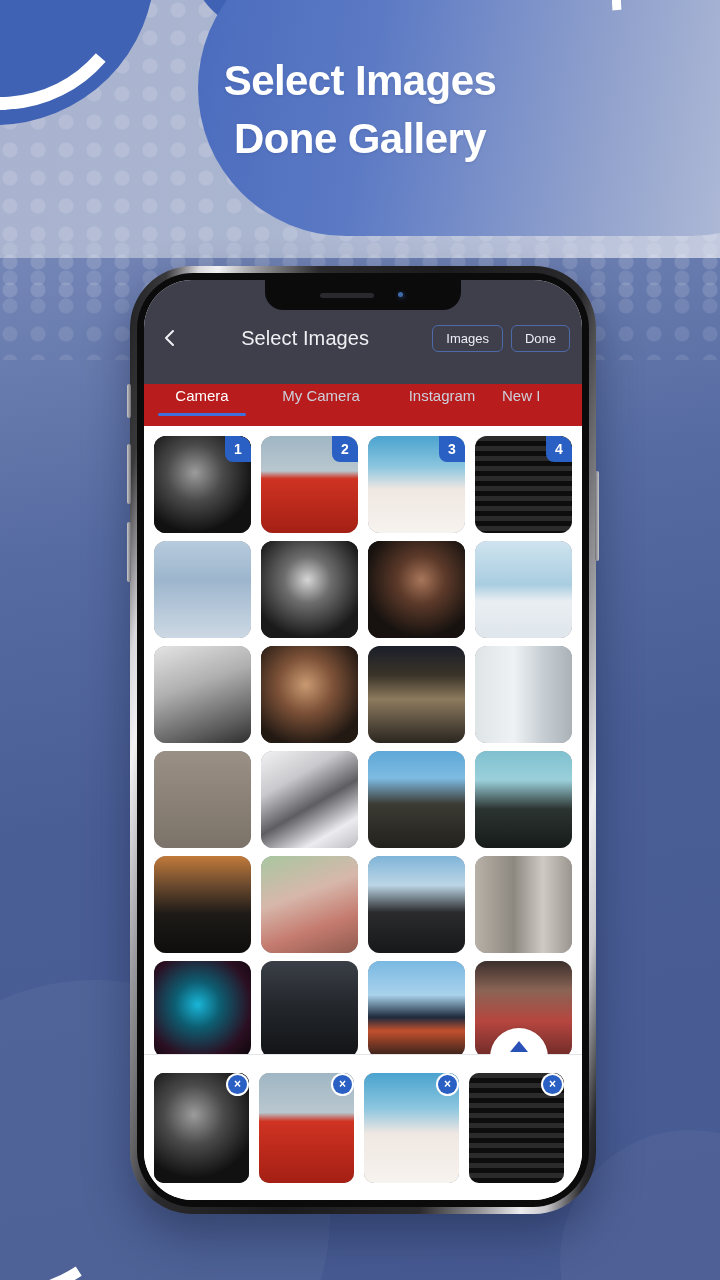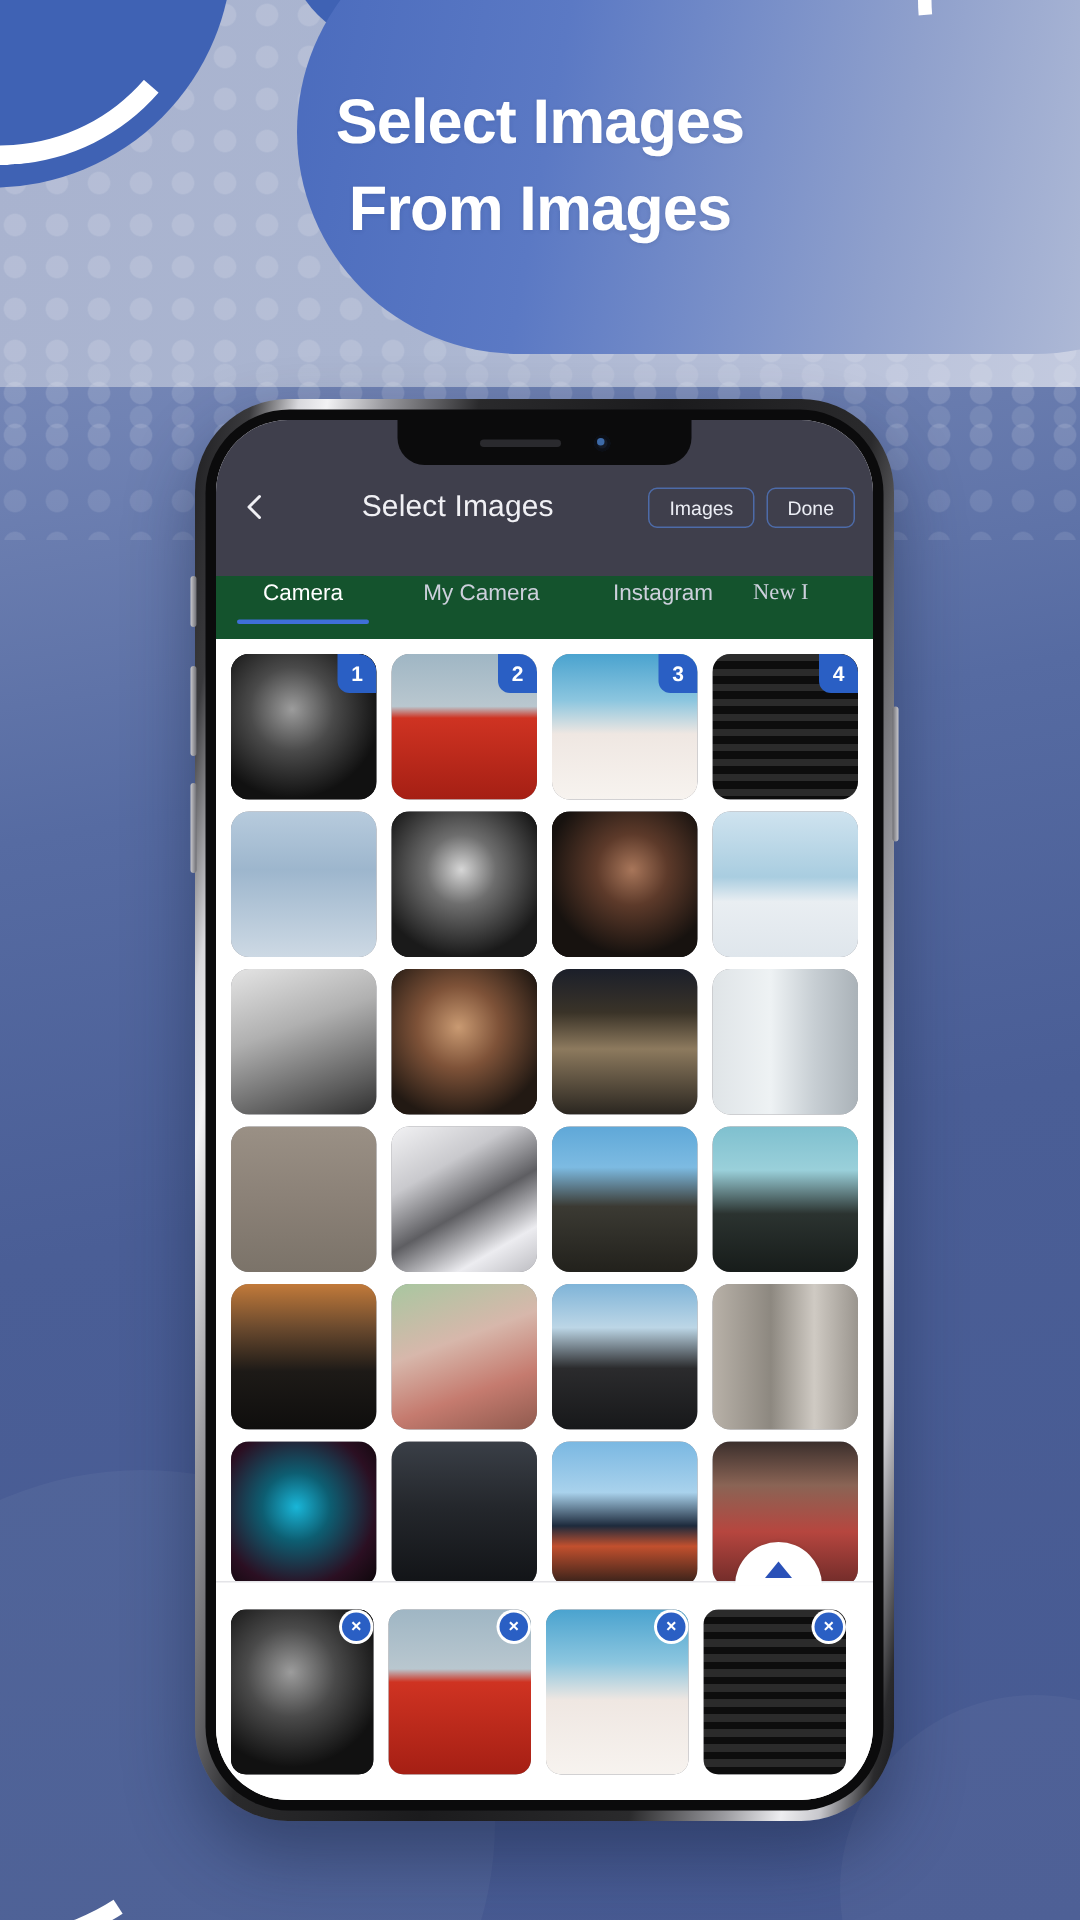--- a/index.html
+++ b/index.html
@@ -182,30 +182,30 @@
     flex:0 0 auto; margin-left:8px;
     border:1px solid #4d6ba8; border-radius:6px;
     color:#eceef5; font-size:13px; font-weight:500;
     padding:5px 13px; background:transparent; cursor:pointer;
     font-family:"Liberation Sans", sans-serif;
   }
 
   
   .tabbar {
     position:absolute; left:0; top:104px; width:100%; height:42px;
-    background:#14532d; display:flex; align-items:flex-start; overflow:hidden;
+    background:#b91c1c; display:flex; align-items:flex-start; overflow:hidden;
   }
   .tab {
     flex:0 0 auto; color:#cdd0dc; font-size:15px; padding:3px 0 0 0;
     text-align:center; cursor:pointer; white-space:nowrap; position:relative;
   }
   .tab.w1 { width:116px; }
   .tab.w2 { width:122px; }
   .tab.w3 { width:120px; }
-  .tab.w4 { width:110px; text-align:left;font-family:Liberation Serif, serif; }
+  .tab.w4 { width:110px; text-align:left; }
   .tab.active { color:#ffffff; }
   .tab.active::after {
     content:""; position:absolute; left:14px; right:14px; bottom:-12px;
     height:3px; background:#3f6fd8; border-radius:2px;
   }
 
   
   .gallery {
     position:absolute; left:0; top:146px; right:0; bottom:146px;
     background:#ffffff; padding:10px 10px 0 10px;
@@ -298,21 +298,21 @@
   <div class="tr-arc"></div>
   <div class="bl-soft"></div>
   <div class="br-blob"></div>
   <div class="bl-arc1"></div>
   <div class="bl-arc2"></div>
   <div class="bl-arc3"></div>
 </div>
 
 <div id="hero-title">
   <span class="ln">Select Images</span>
-  <span class="ln">From Images</span>
+  <span class="ln">Done Gallery</span>
 </div>
 
 <div id="phone">
   <div class="phone-glow"></div>
   <div class="phone-outer"></div>
   <div class="side-btn sb1"></div>
   <div class="side-btn sb2"></div>
   <div class="side-btn sb3"></div>
   <div class="side-btn-r"></div>
   <div class="phone-mid"></div>

